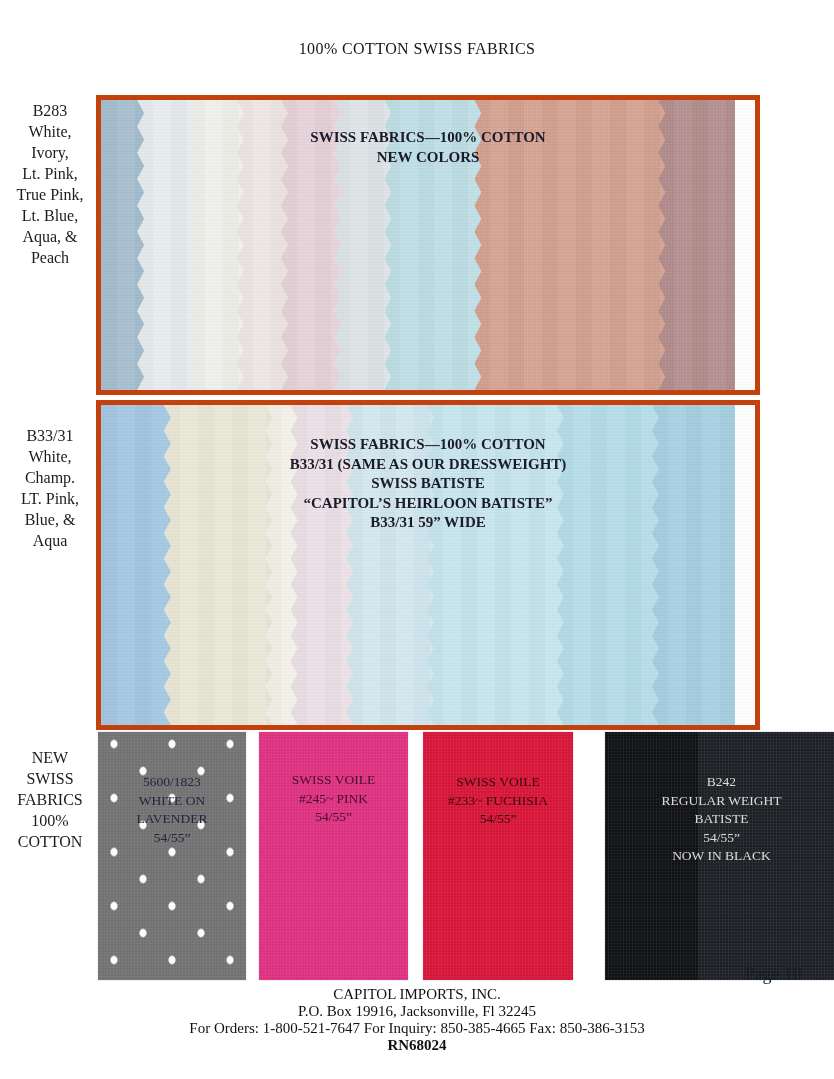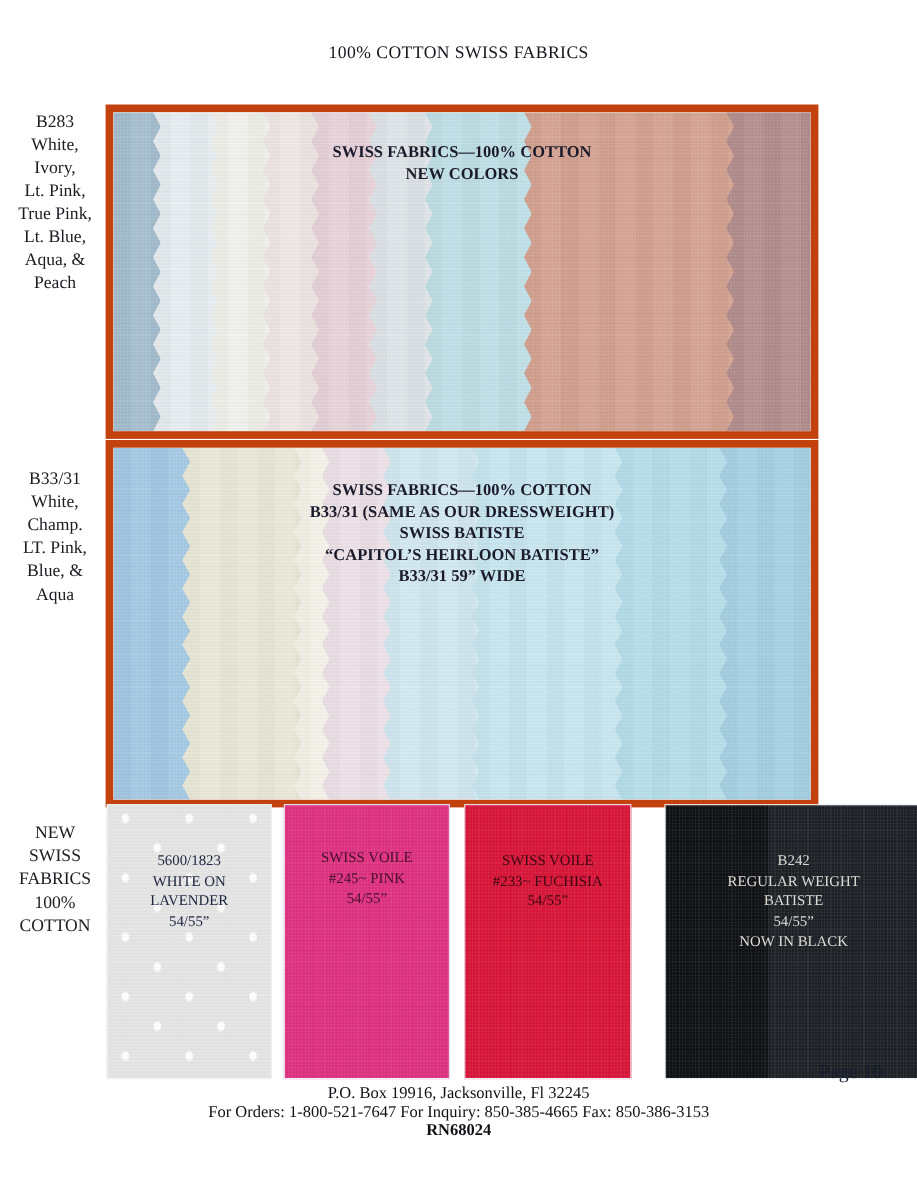--- a/index.html
+++ b/index.html
@@ -11,21 +11,21 @@
     position:absolute;top:40px;left:0;width:100%;text-align:center;
     font-size:16px;letter-spacing:.4px;color:#15151d;
   }
   .side-label{
     position:absolute;left:6px;width:88px;text-align:center;
     font-size:16px;line-height:21px;color:#1b1b22;
   }
   #label-b283{top:100px;}
   #label-b3331{top:425px;}
   #label-new{top:747px;}
-  .swatch{position:absolute;overflow:hidden;border:7px solid #c2410c;}
+  .swatch{position:absolute;overflow:hidden;border:5px solid #c2410c;padding-left:20px;}
   #swatch-b283{left:96px;top:95px;width:634px;height:290px;}
   #swatch-b3331{left:96px;top:400px;width:634px;height:320px;}
   .strip{position:absolute;top:0;height:100%;}
   .strip::after{
     content:"";position:absolute;inset:0;
     background:repeating-linear-gradient(90deg, rgba(0,0,0,.02) 0 16px, rgba(255,255,255,.035) 16px 34px);
   }
   .fabric::before{
     content:"";position:absolute;inset:0;z-index:40;pointer-events:none;
     background:
@@ -127,21 +127,21 @@
   </div>
 
 <div class="side-label" id="label-new">
     <div class="tline">NEW</div>
     <div class="tline">SWISS</div>
     <div class="tline">FABRICS</div>
     <div class="tline">100%</div>
     <div class="tline">COTTON</div>
   </div>
 
-<div class="small fabric dots" id="small-lavender" style="background: #e5e5e5; color: rgb(32, 40, 64);">
+<div class="small fabric dots" id="small-lavender" style="background: #737373; color: rgb(32, 40, 64);">
   <div class="caption">
       <div class="tline">5600/1823</div>
       <div class="tline">WHITE ON</div>
       <div class="tline">LAVENDER</div>
       <div class="tline">54/55”</div>
     </div>
 </div>
 
 <div class="small fabric" id="small-pink" style="background: rgb(223, 49, 129); color: rgb(68, 16, 42);">
   <div class="caption">
@@ -163,18 +163,19 @@
   <div class="caption">
       <div class="tline">B242</div>
       <div class="tline">REGULAR WEIGHT</div>
       <div class="tline">BATISTE</div>
       <div class="tline">54/55”</div>
       <div class="tline">NOW IN BLACK</div>
     </div>
 </div>
 
 <div class="footer">
+  <div class="tline">CAPITOL IMPORTS, INC.</div>
   <div class="tline">P.O. Box 19916, Jacksonville, Fl 32245</div>
   <div class="tline">For Orders: 1-800-521-7647 For Inquiry: 850-385-4665 Fax: 850-386-3153</div>
   <div class="tline rn">RN68024</div>
 </div>
 
 <div class="page-num">Page 10</div>
 
 </body></html>

